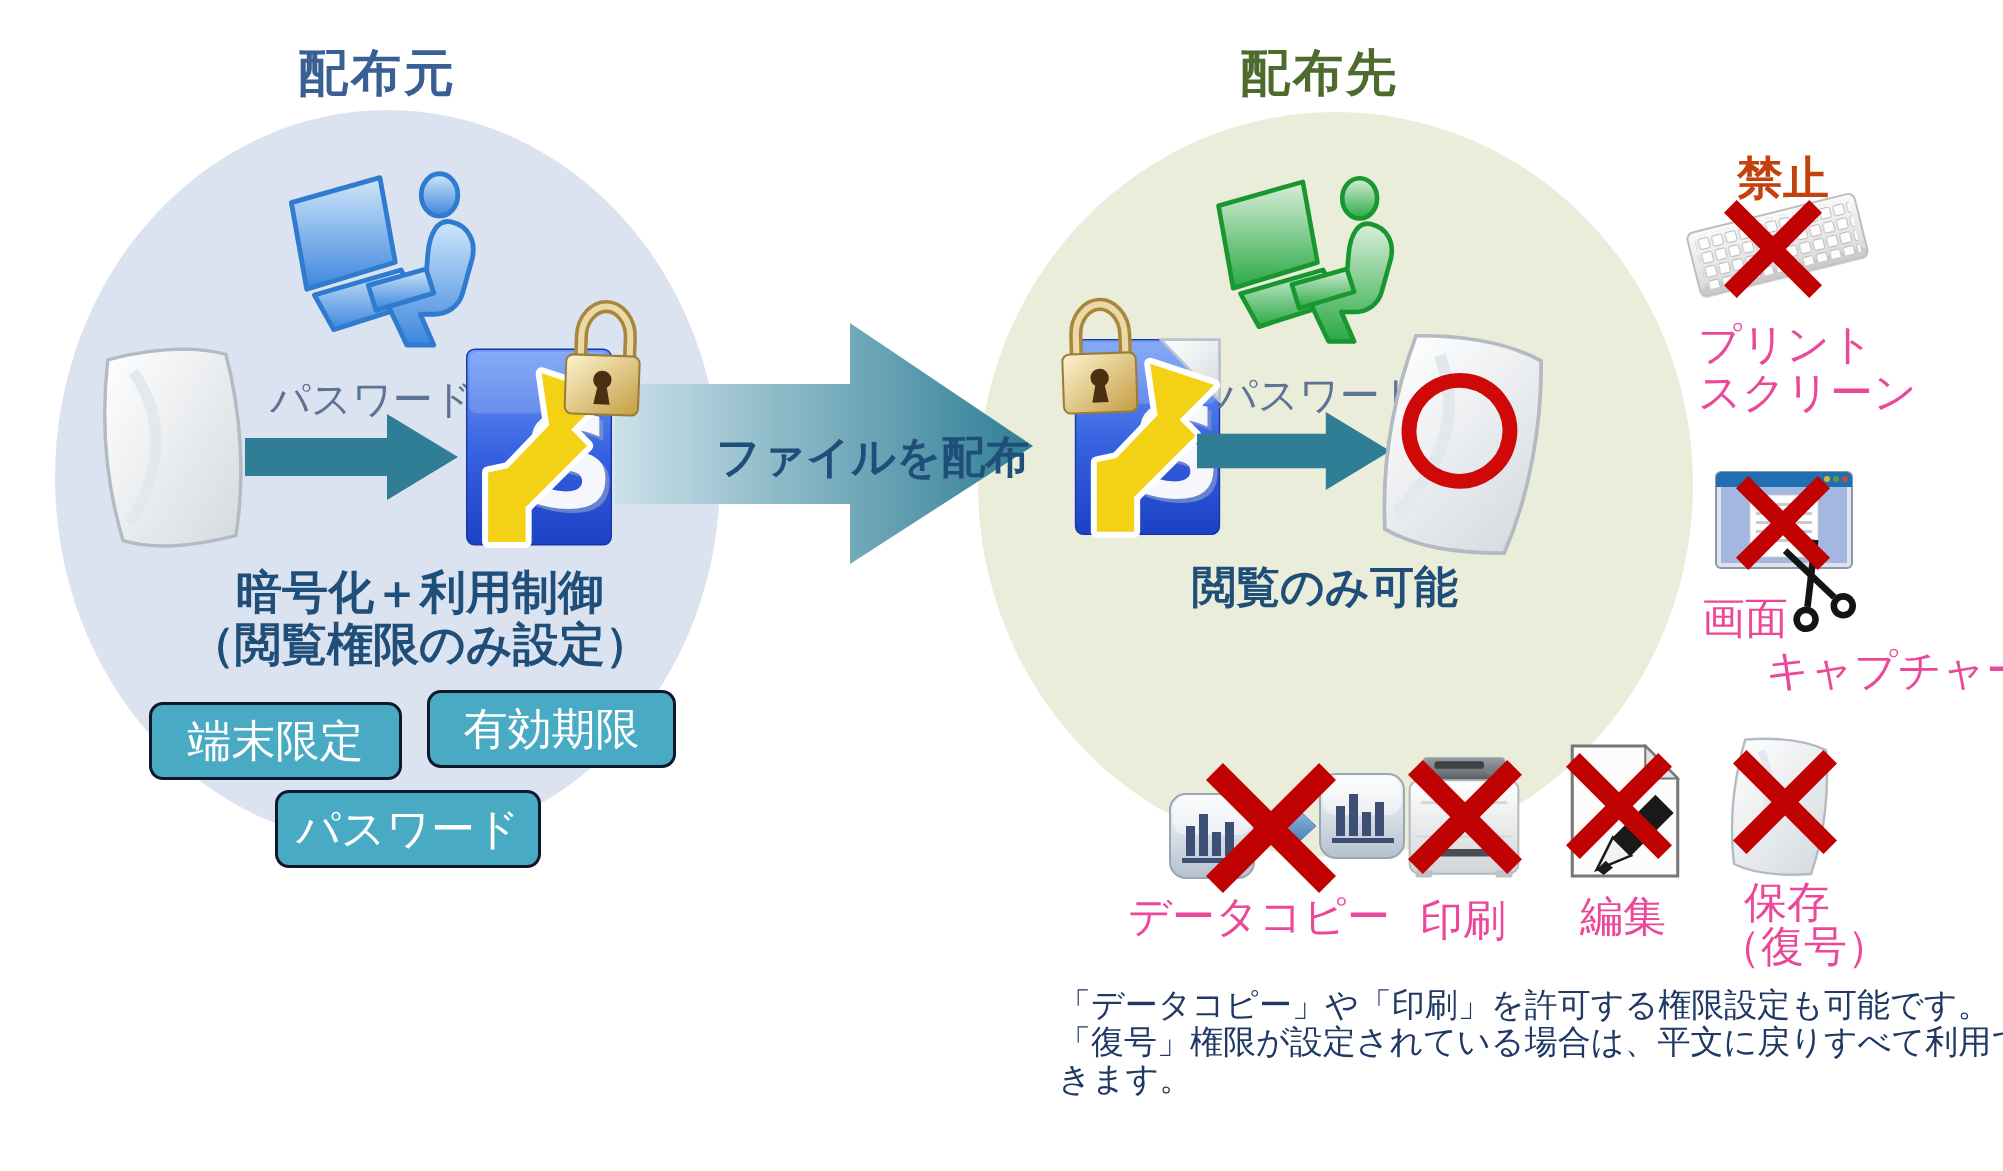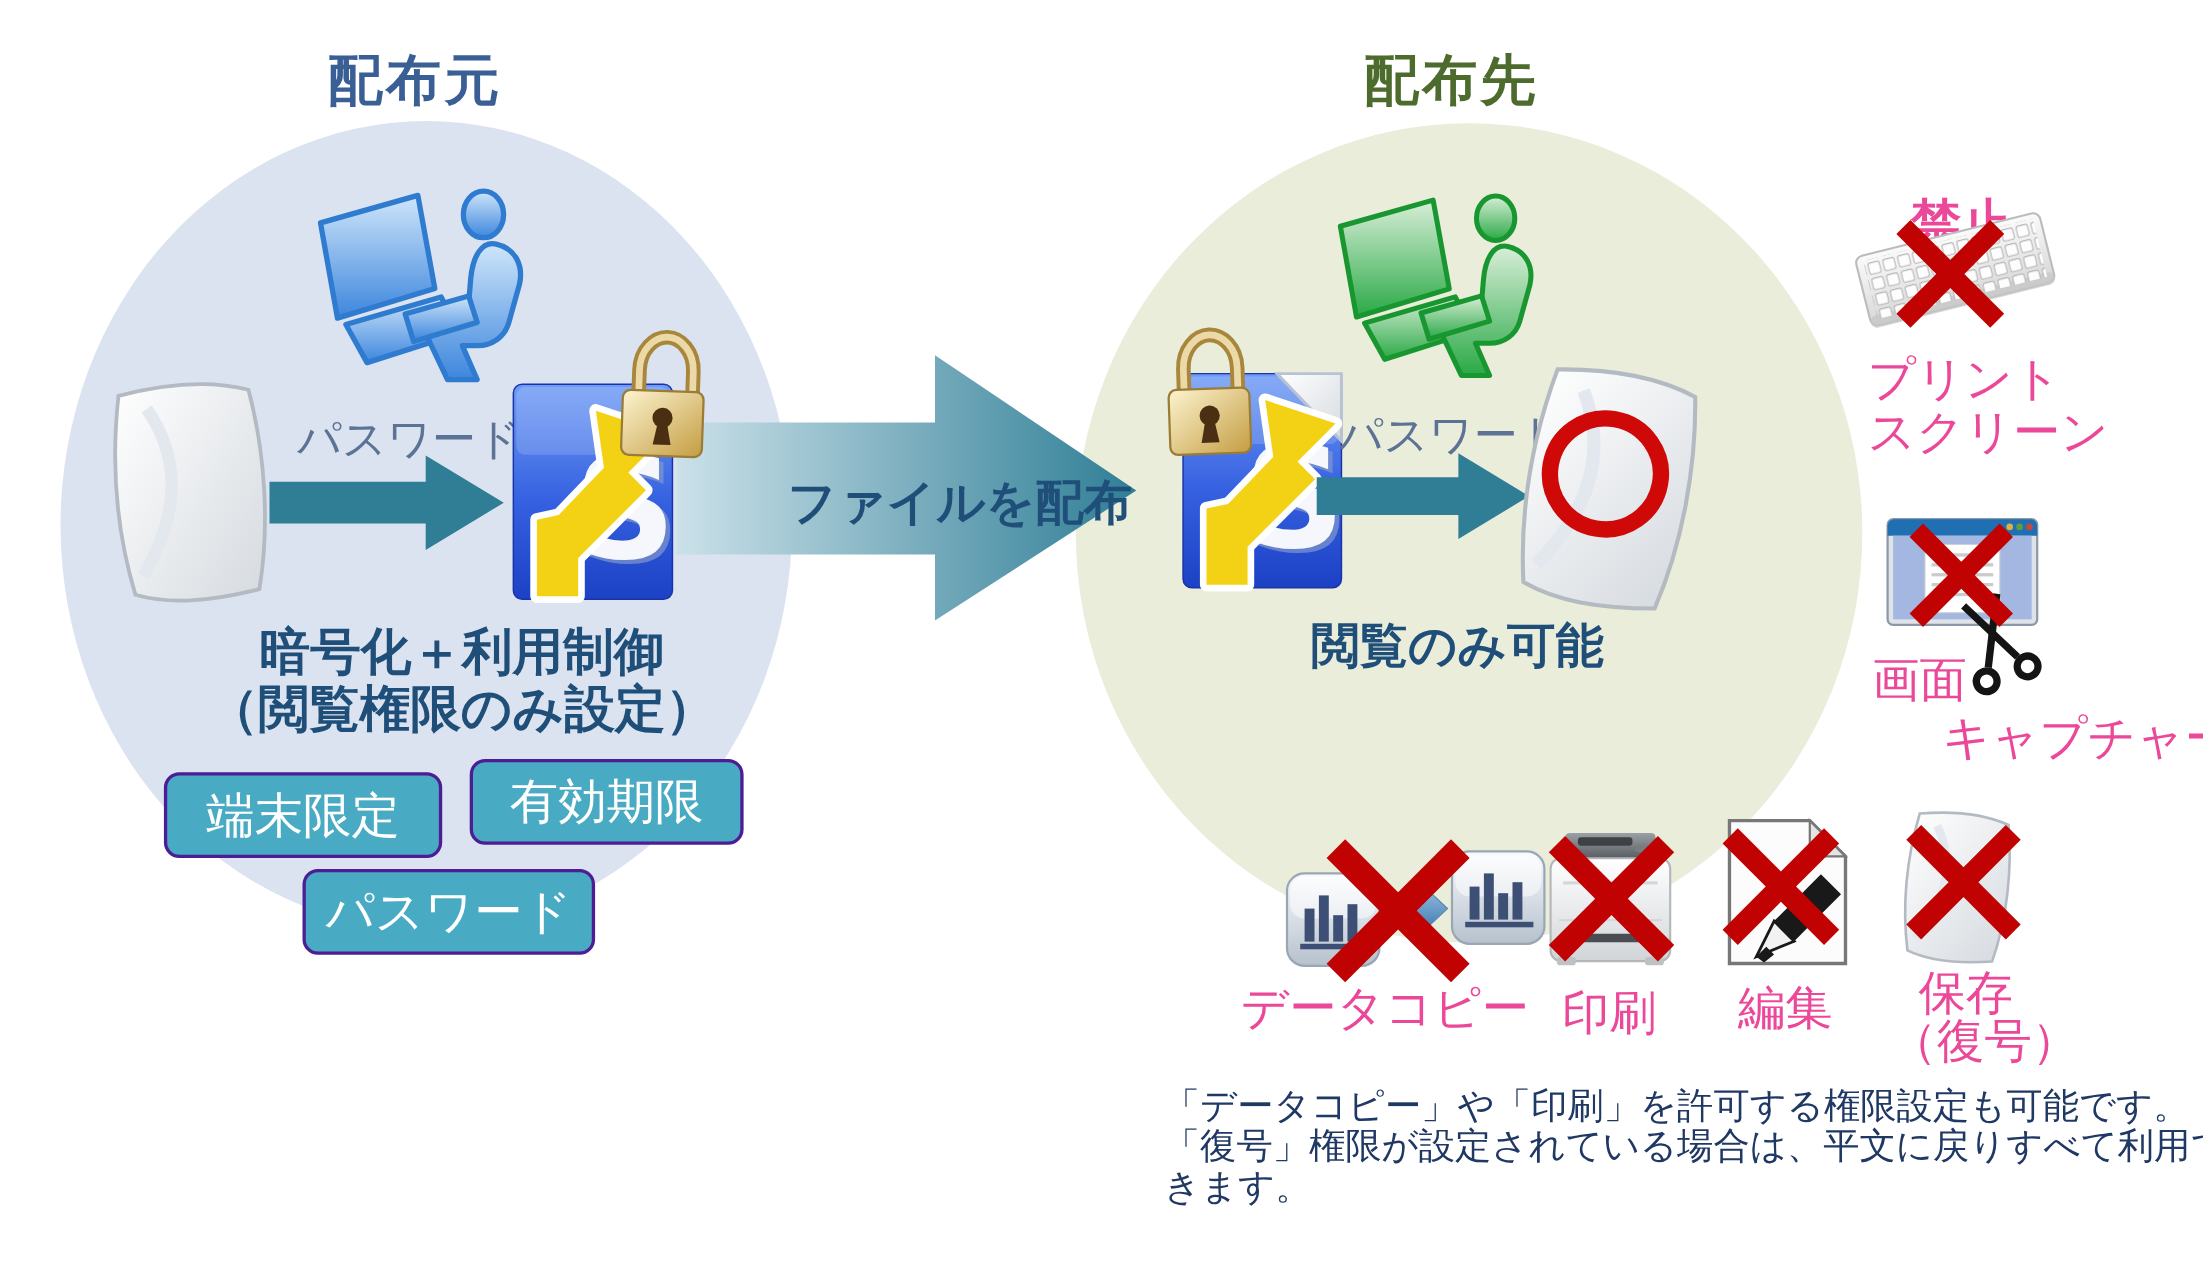--- a/index.html
+++ b/index.html
@@ -6,23 +6,23 @@
   .stage{position:relative;width:2003px;height:1171px;background:#fff;overflow:hidden;}
   .abs{position:absolute;}
   .circle{border-radius:50%;}
   .circle-src{left:55px;top:110px;width:665px;height:735px;background:#dbe3f1;}
   .circle-dst{left:978px;top:112px;width:715px;height:745px;background:#e9edda;}
   .title{font-size:50px;font-weight:bold;letter-spacing:3px;white-space:nowrap;}
   .title-src{left:298px;top:40px;color:#3a5f94;}
   .title-dst{left:1240px;top:40px;color:#4e6b2e;}
   .pw-label{font-size:40px;color:#5d7396;white-space:nowrap;}
   .cap-blue{color:#1f4e79;font-weight:bold;font-size:46px;text-align:center;width:500px;white-space:nowrap;}
-  .chip{display:flex;align-items:center;justify-content:center;background:#49aac3;border:3px solid #4c1d95;border-radius:14px;color:#fff;font-size:44px;white-space:nowrap;}
+  .chip{display:flex;align-items:center;justify-content:center;background:#49aac3;border:3px solid #0f172a;border-radius:14px;color:#fff;font-size:44px;white-space:nowrap;}
   .big-arrow-label{font-size:44px;font-weight:bold;color:#1f4e79;white-space:nowrap;margin-left:48px;}
-  .ban-red{font-size:46px;font-weight:bold;color:#ec4899;white-space:nowrap;margin-top:24px;}
+  .ban-red{font-size:46px;font-weight:bold;color:#c2410c;white-space:nowrap;}
   .blk-label{font-size:43px;color:#ec4899;white-space:nowrap;}
   .note{width:900px;color:#1f3864;font-size:33px;line-height:37px;white-space:nowrap;}
   svg{display:block;overflow:visible;}
 </style>
 </head>
 <body>
 
 <svg width="0" height="0" aria-hidden="true">
   <defs>
     <linearGradient id="g-pers-b" x1="0" y1="0" x2="0" y2="1">

